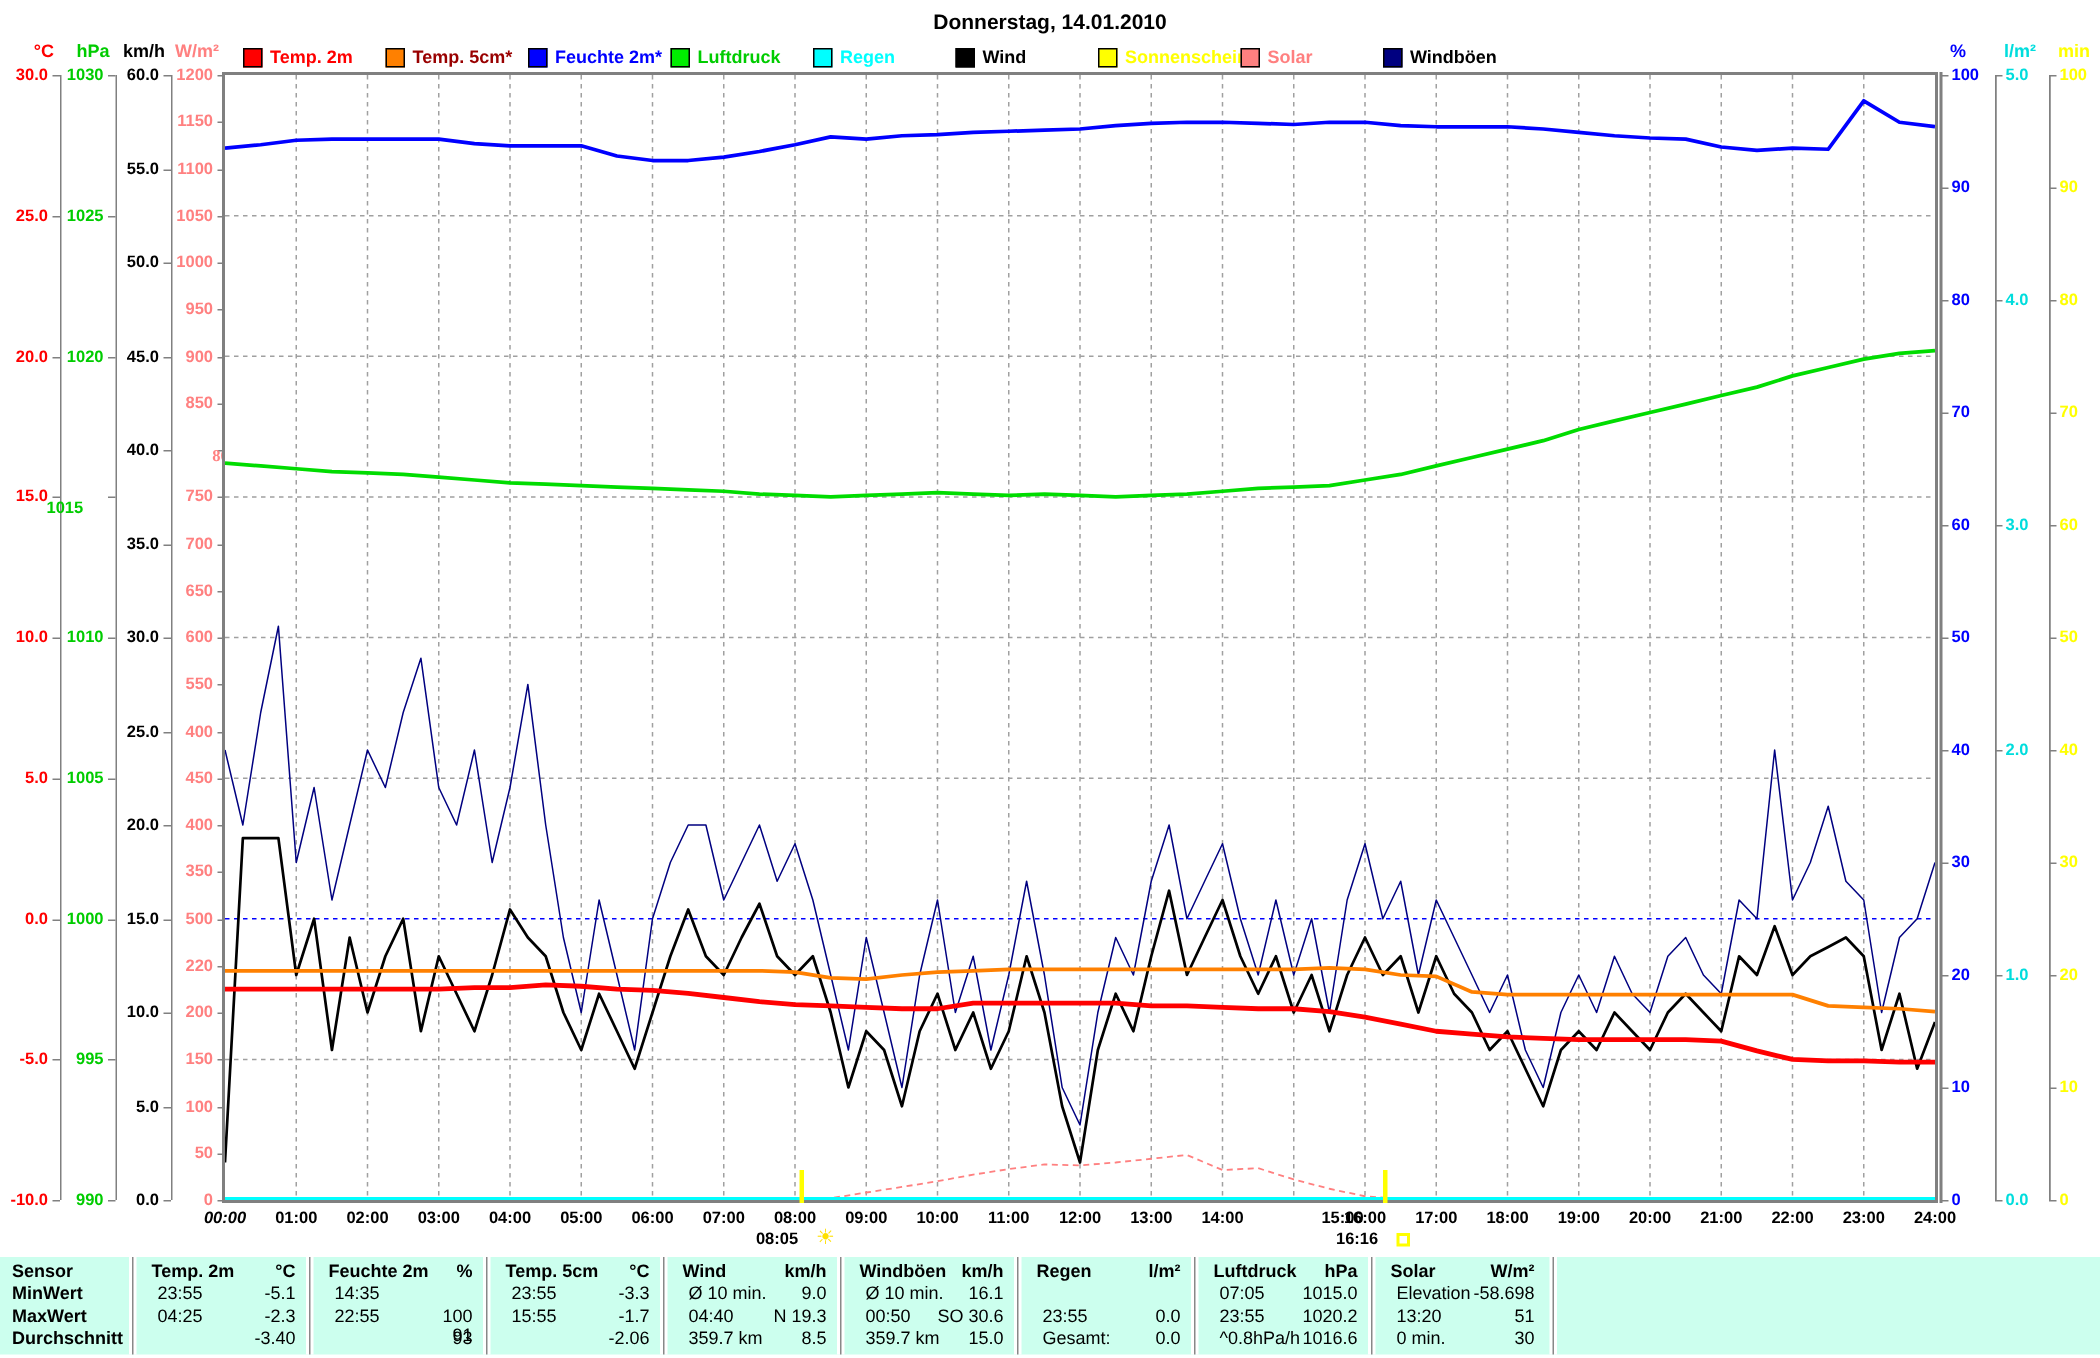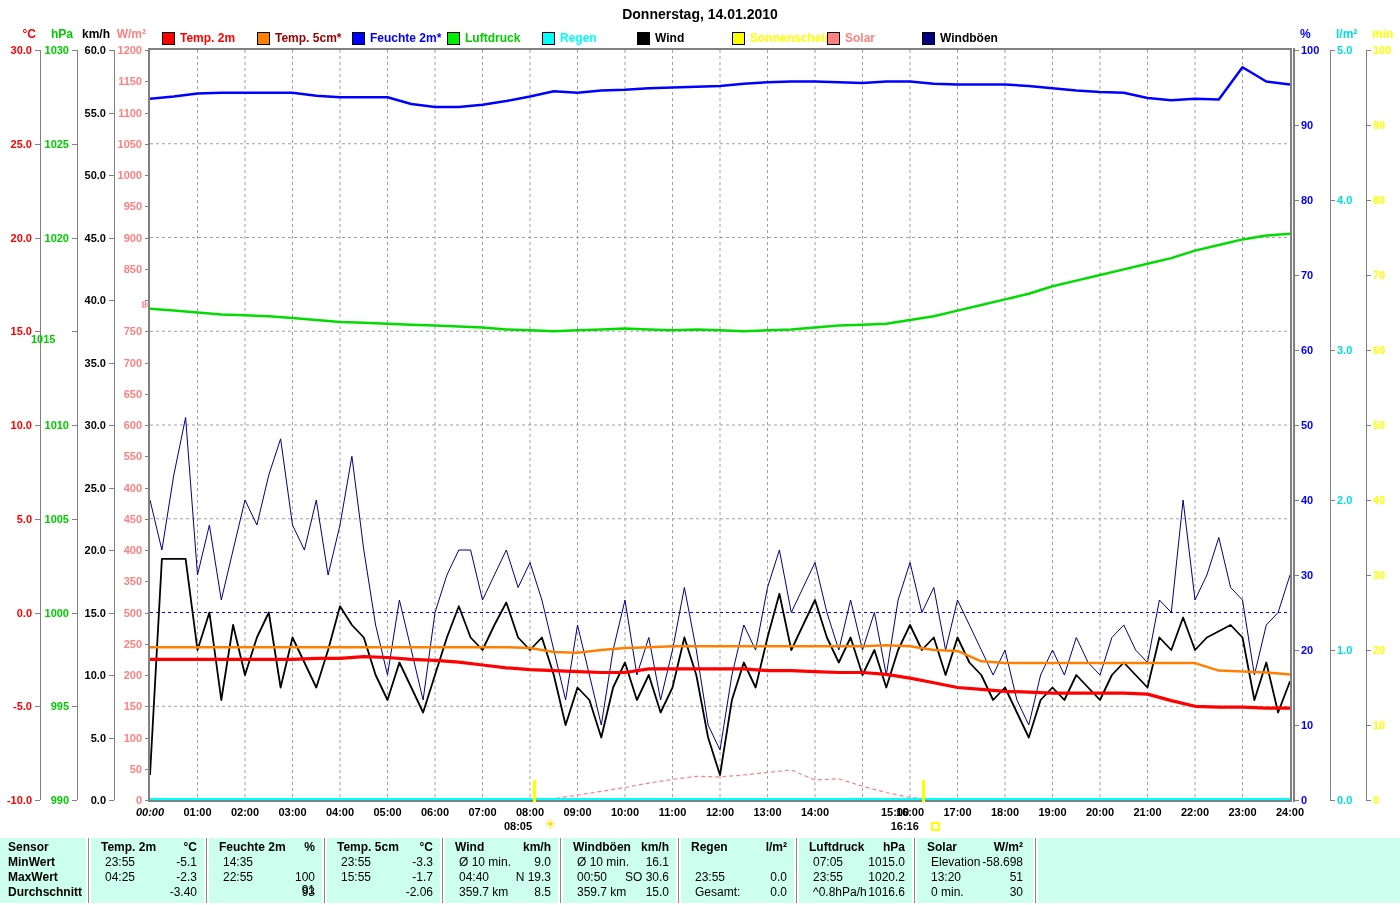--- a/index.html
+++ b/index.html
@@ -169,21 +169,21 @@
     <div class="abs tick-label" style="left: 104px; top: 481.5px; width: 38px; text-align: right; color: rgb(255, 128, 128);">400</div>
     <div class="abs tick" style="left: 145px; top: 518.75px; width: 5px;"></div>
     <div class="abs tick-label" style="left: 104px; top: 512.75px; width: 38px; text-align: right; color: rgb(255, 128, 128);">450</div>
     <div class="abs tick" style="left: 145px; top: 550px; width: 5px;"></div>
     <div class="abs tick-label" style="left: 104px; top: 544px; width: 38px; text-align: right; color: rgb(255, 128, 128);">400</div>
     <div class="abs tick" style="left: 145px; top: 581.25px; width: 5px;"></div>
     <div class="abs tick-label" style="left: 104px; top: 575.25px; width: 38px; text-align: right; color: rgb(255, 128, 128);">350</div>
     <div class="abs tick" style="left: 145px; top: 612.5px; width: 5px;"></div>
     <div class="abs tick-label" style="left: 104px; top: 606.5px; width: 38px; text-align: right; color: rgb(255, 128, 128);">500</div>
     <div class="abs tick" style="left: 145px; top: 643.75px; width: 5px;"></div>
-    <div class="abs tick-label" style="left: 104px; top: 637.75px; width: 38px; text-align: right; color: rgb(255, 128, 128);">250</div>
+    <div class="abs tick-label" style="left: 104px; top: 637.75px; width: 38px; text-align: right; color: rgb(255, 128, 128);">220</div>
     <div class="abs tick" style="left: 145px; top: 675px; width: 5px;"></div>
     <div class="abs tick-label" style="left: 104px; top: 669px; width: 38px; text-align: right; color: rgb(255, 128, 128);">200</div>
     <div class="abs tick" style="left: 145px; top: 706.25px; width: 5px;"></div>
     <div class="abs tick-label" style="left: 104px; top: 700.25px; width: 38px; text-align: right; color: rgb(255, 128, 128);">150</div>
     <div class="abs tick" style="left: 145px; top: 737.5px; width: 5px;"></div>
     <div class="abs tick-label" style="left: 104px; top: 731.5px; width: 38px; text-align: right; color: rgb(255, 128, 128);">100</div>
     <div class="abs tick" style="left: 145px; top: 768.75px; width: 5px;"></div>
     <div class="abs tick-label" style="left: 104px; top: 762.75px; width: 38px; text-align: right; color: rgb(255, 128, 128);">50</div>
     <div class="abs tick" style="left: 145px; top: 800px; width: 5px;"></div>
     <div class="abs tick-label" style="left: 104px; top: 794px; width: 38px; text-align: right; color: rgb(255, 128, 128);">0</div>

